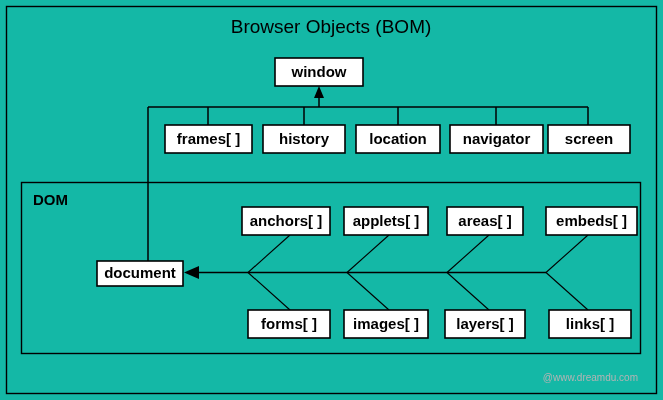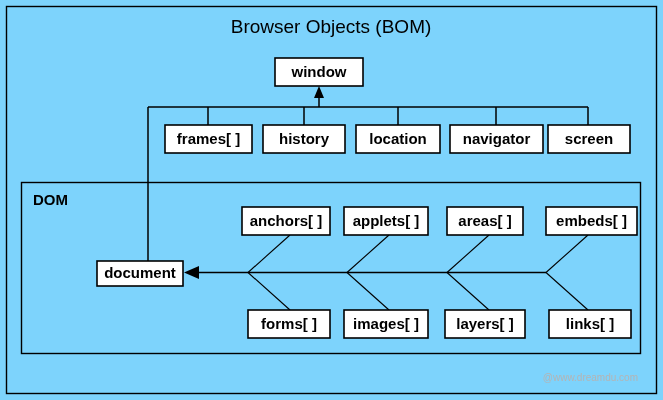--- a/index.html
+++ b/index.html
@@ -10,21 +10,21 @@
   body {
     width: 663px;
     height: 400px;
     font-family: "Liberation Sans", sans-serif;
     overflow: hidden;
   }
   #diagram-root {
     position: relative;
     width: 663px;
     height: 400px;
-    background: #7dd3fc;
+    background: #14b8a6;
   }
   svg.canvas {
     display: block;
     width: 663px;
     height: 400px;
   }
   text {
     font-family: "Liberation Sans", sans-serif;
     fill: #000000;
   }

